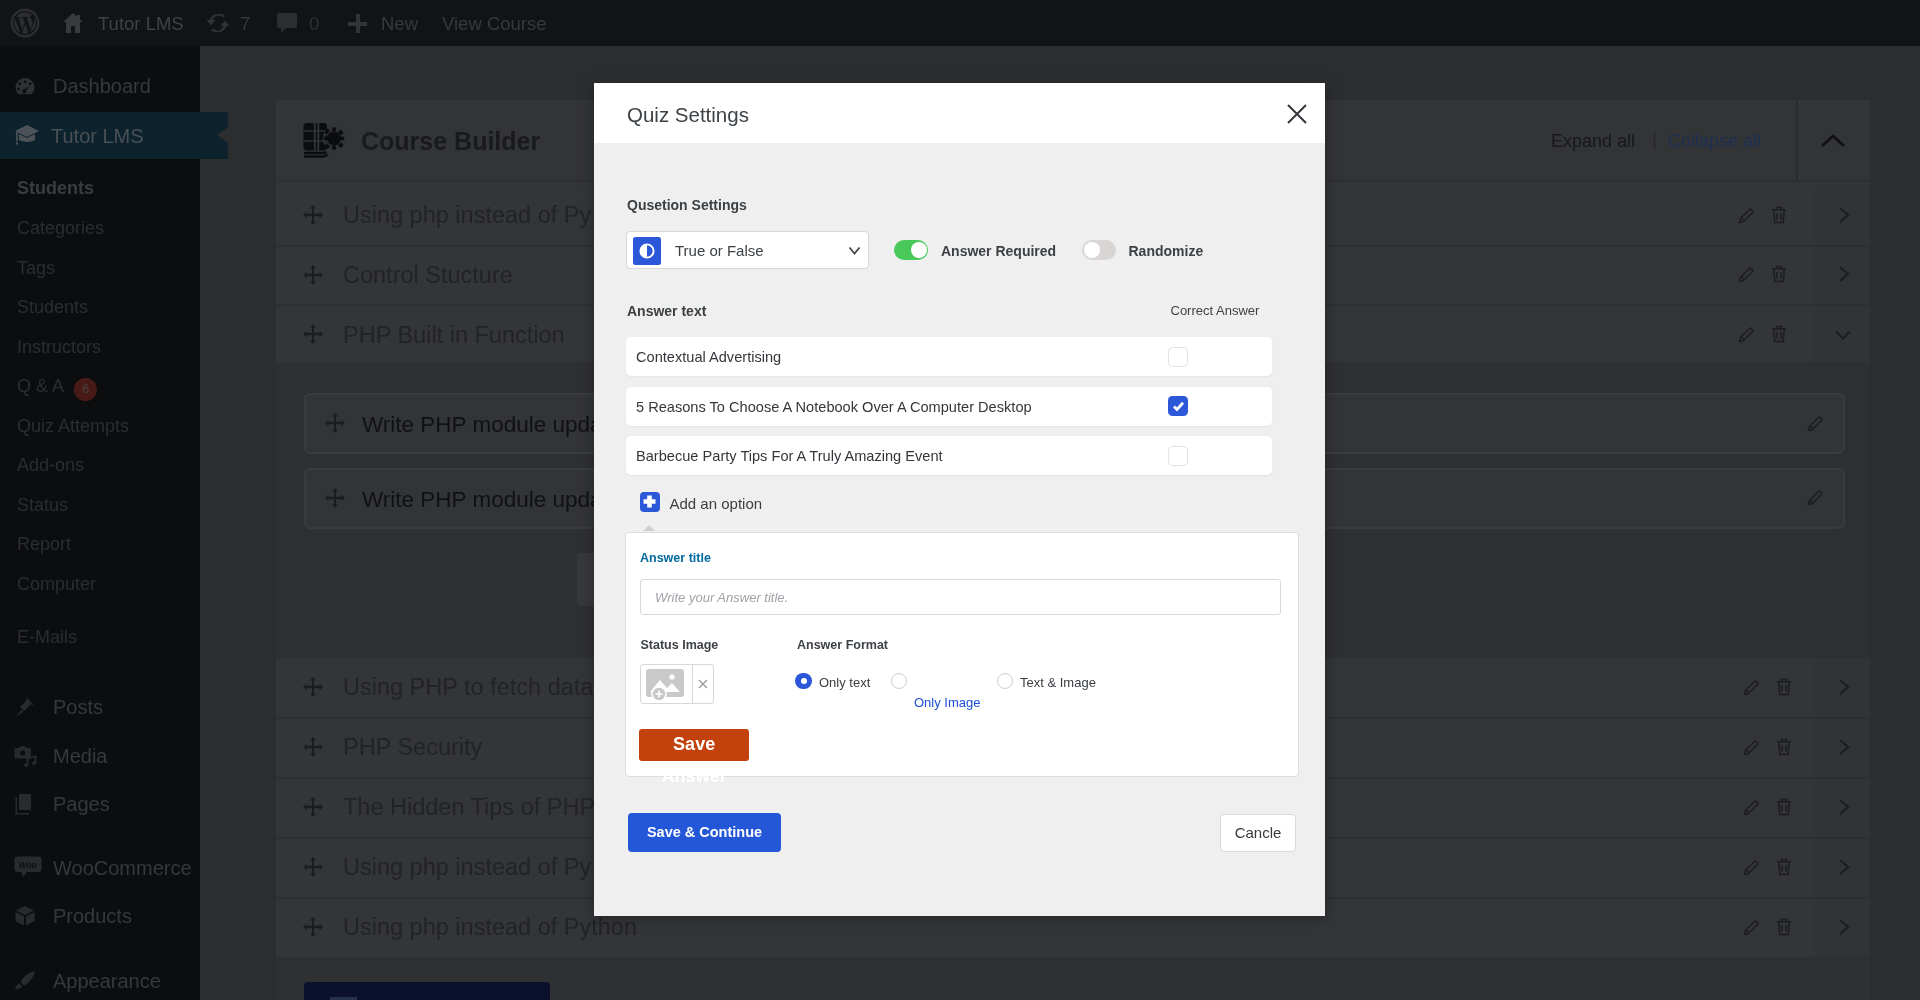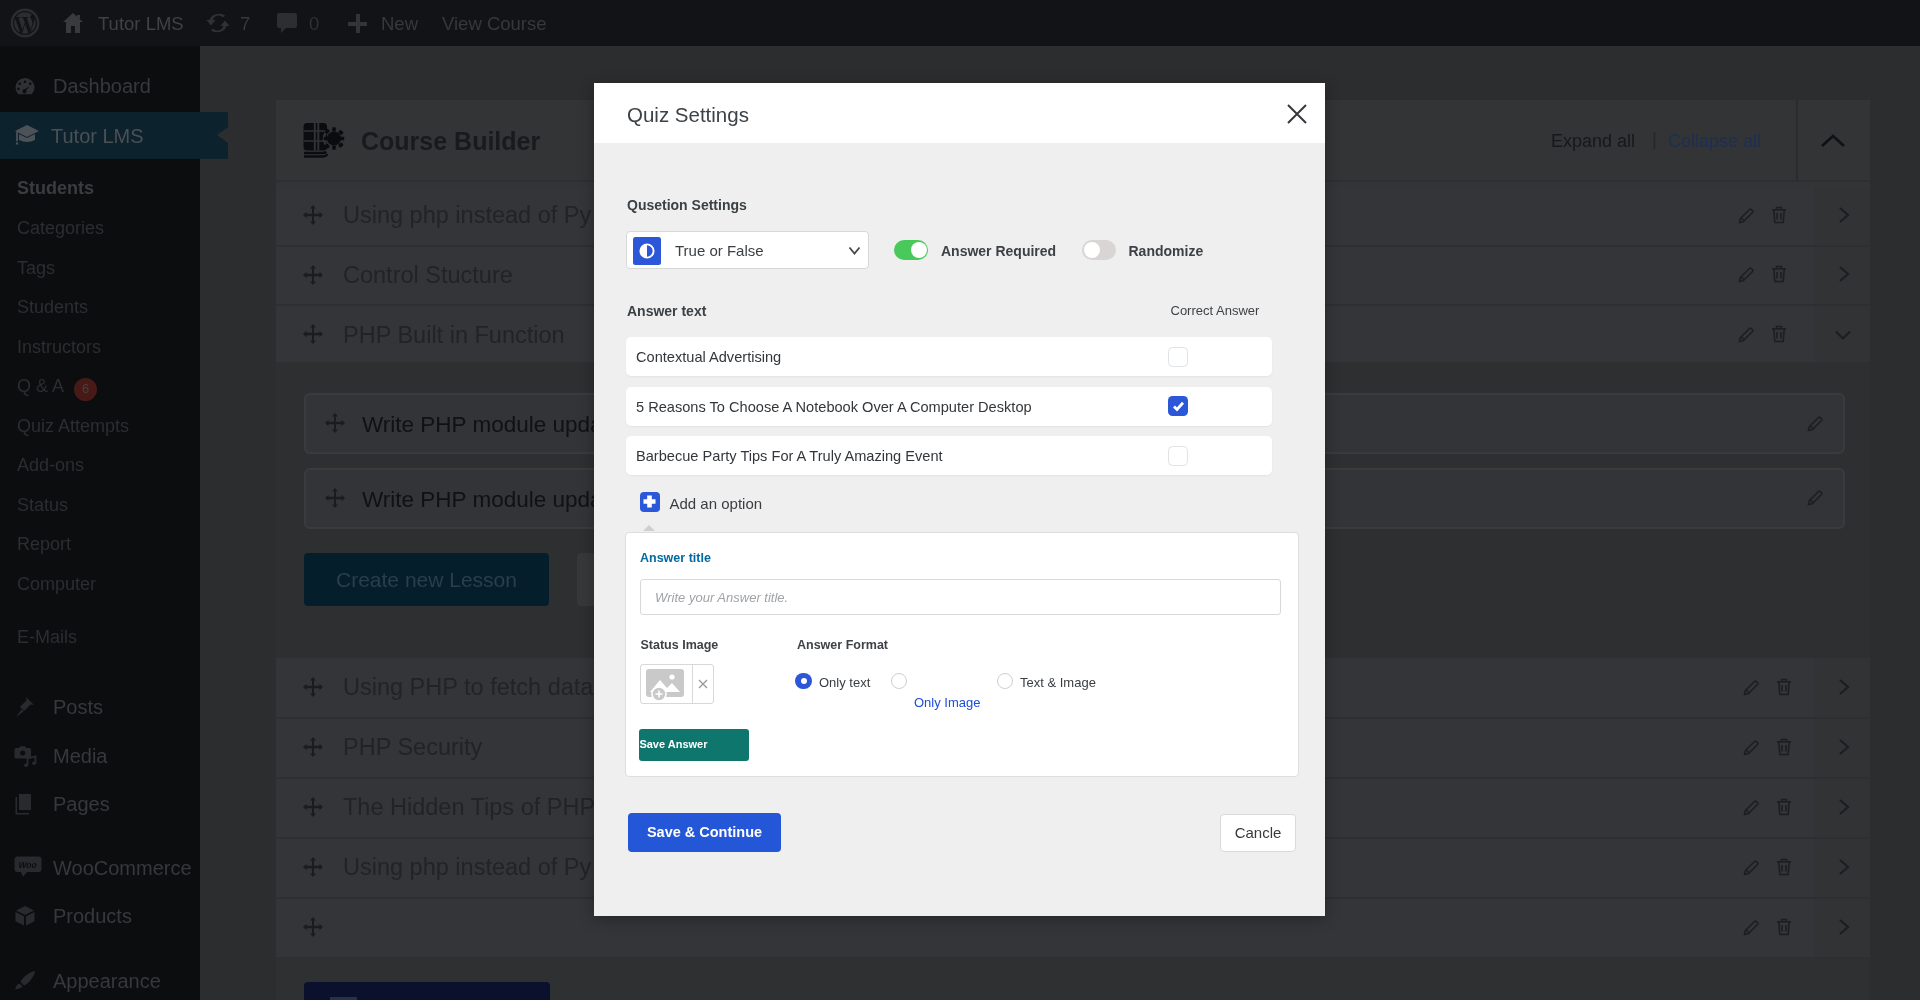--- a/index.html
+++ b/index.html
@@ -72,21 +72,20 @@
   <div class="sep" style="top:362px"></div>
   <div class="rowtext" style="top:202px">Using php instead of Py</div>
   <div class="rowtext" style="top:262px">Control Stucture</div>
   <div class="rowtext" style="top:322px">PHP Built in Function</div>
 
   <div class="abs" style="left:276px;top:364px;width:1594px;height:294px;background:#2e2f31"></div>
   <div class="abs" style="left:304px;top:393px;width:1541px;height:61px;border:2px solid #3a3b3d;border-radius:6px;background:#333437"></div>
   <div class="abs" style="left:304px;top:467.5px;width:1541px;height:61px;border:2px solid #3a3b3d;border-radius:6px;background:#333437"></div>
   <div class="rowtext" style="left:362px;top:412px;color:#101114;font-size:22.5px">Write PHP module updat</div>
   <div class="rowtext" style="left:362px;top:487px;color:#101114;font-size:22.5px">Write PHP module updat</div>
-  <div class="abs" style="left:304px;top:552.5px;width:245px;height:53.5px;background:#051e2b;border-radius:4px;text-align:center;line-height:53.5px;font-size:21px;color:#293f4c">Create new Lesson</div>
   <div class="abs" style="left:577px;top:552.5px;width:80px;height:53.5px;background:#37383a;border-radius:4px"></div>
 
   <div class="row" style="top:658px;height:59px"></div>
   <div class="row" style="top:718px;height:59px"></div>
   <div class="row" style="top:778px;height:59px"></div>
   <div class="row" style="top:838px;height:59px"></div>
   <div class="row" style="top:898px;height:59px"></div>
   <div class="rowcell" style="top:658px;height:59px"></div>
   <div class="rowcell" style="top:718px;height:59px"></div>
   <div class="rowcell" style="top:778px;height:59px"></div>
@@ -94,20 +93,21 @@
   <div class="rowcell" style="top:898px;height:59px"></div>
   <div class="sep" style="top:716.5px"></div>
   <div class="sep" style="top:776.5px"></div>
   <div class="sep" style="top:836.5px"></div>
   <div class="sep" style="top:896.5px"></div>
   <div class="sep" style="top:957px"></div>
   <div class="rowtext" style="top:674px">Using PHP to fetch data</div>
   <div class="rowtext" style="top:734px">PHP Security</div>
   <div class="rowtext" style="top:794px">The Hidden Tips of PHP</div>
   <div class="rowtext" style="top:854px">Using php instead of Py</div>
+  <div class="rowtext" style="top:914px">Using php instead of Python</div>
   <div class="abs" style="left:276px;top:959px;width:1594px;height:41px;background:#2f3032"></div>
   <div class="abs" style="left:304px;top:982px;width:246px;height:18px;background:#0b102c;border-radius:4px 4px 0 0"></div>
   <div class="abs" style="left:330px;top:997px;width:27px;height:3px;background:#26304f"></div>
   <svg width="0" height="0" style="position:absolute">
     <defs>
       <g id="movei">
         <path d="M10 0 L13 3.5 H11 V8.8 H16.5 V6.8 L20 10 L16.5 13.2 V11.2 H11 V16.5 H13 L10 20 L7 16.5 H9 V11.2 H3.5 V13.2 L0 10 L3.5 6.8 V8.8 H9 V3.5 H7 Z"></path>
       </g>
       <g id="penci" fill="none" stroke-width="1.6">
         <path d="M2.2 11.8 L11.5 2.5 Q12.3 1.7 13.3 2.5 L14.5 3.7 Q15.3 4.5 14.5 5.5 L5.2 14.8 L1.5 15.5 Z"></path>
@@ -388,17 +388,17 @@
   </svg>
 
   <div class="abs" style="left:201.4px;top:589.9px;width:16.3px;height:16.3px;border-radius:50%;background:#2b57d8"></div>
   <div class="abs" style="left:206.5px;top:595px;width:6px;height:6px;border-radius:50%;background:#fff"></div>
   <div class="abs" style="left:225px;top:591.5px;font-size:13px;color:#3a3e42">Only text</div>
   <div class="abs" style="left:296.9px;top:589.9px;width:16.3px;height:16.3px;border-radius:50%;background:#fff;border:1.5px solid #cfcfcf"></div>
   <div class="abs" style="left:320px;top:612px;font-size:13px;color:#1d4ed8">Only Image</div>
   <div class="abs" style="left:402.9px;top:589.9px;width:16.3px;height:16.3px;border-radius:50%;background:#fff;border:1.5px solid #cfcfcf"></div>
   <div class="abs" style="left:426px;top:591.5px;font-size:13px;color:#3a3e42">Text &amp; Image</div>
 
-  <div class="abs" style="left:45.4px;top:645.9px;width:109.5px;height:31.7px;background:#0f766e;border-radius:3px;line-height:31.7px;font-size:11px;font-weight:700;color:#fff">Save Answer</div>
+  <div class="abs" style="left:45.4px;top:645.9px;width:109.5px;height:31.7px;background:#c2410c;border-radius:3px;text-align:center;line-height:31.7px;font-size:18px;font-weight:700;color:#fff">Save Answer</div>
 
   <div class="abs" style="left:34px;top:730px;width:153px;height:39px;background:#2456d8;border-radius:4px;text-align:center;line-height:39px;font-size:14.5px;font-weight:700;color:#fff">Save &amp; Continue</div>
   <div class="abs" style="left:626px;top:731px;width:76px;height:38px;background:#fff;border:1px solid #d9d9d9;border-radius:4px;text-align:center;line-height:36px;font-size:15px;color:#36393d">Cancle</div>
 </div>
 
 </body></html>

